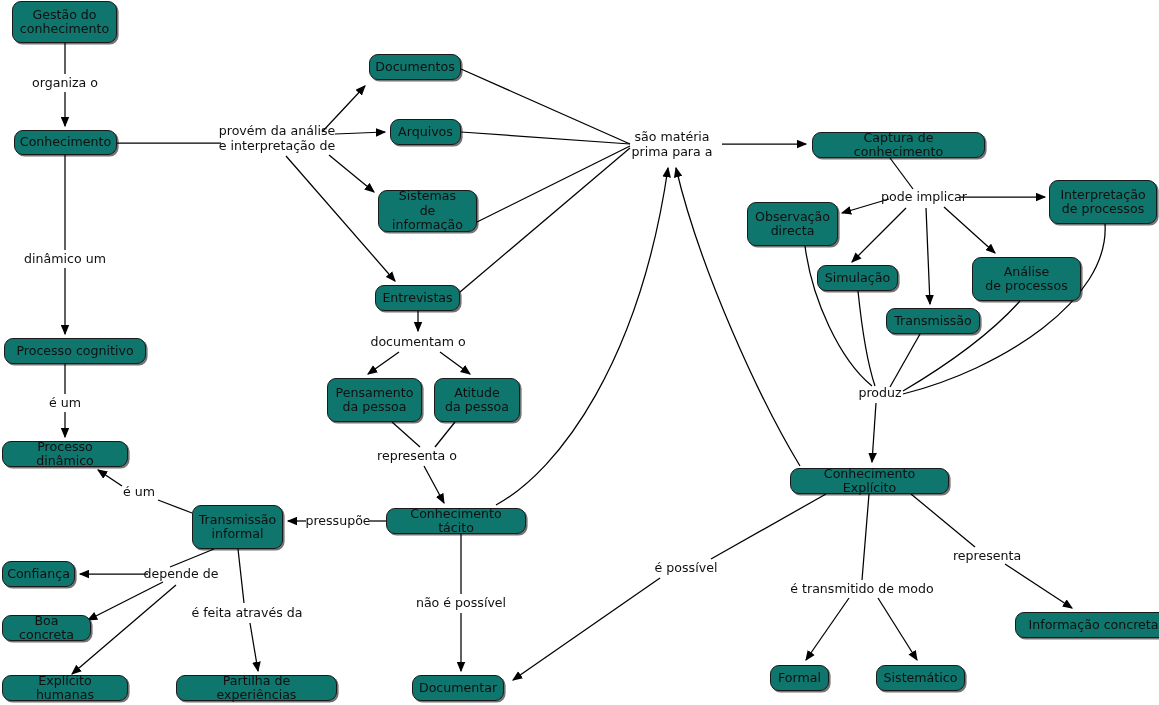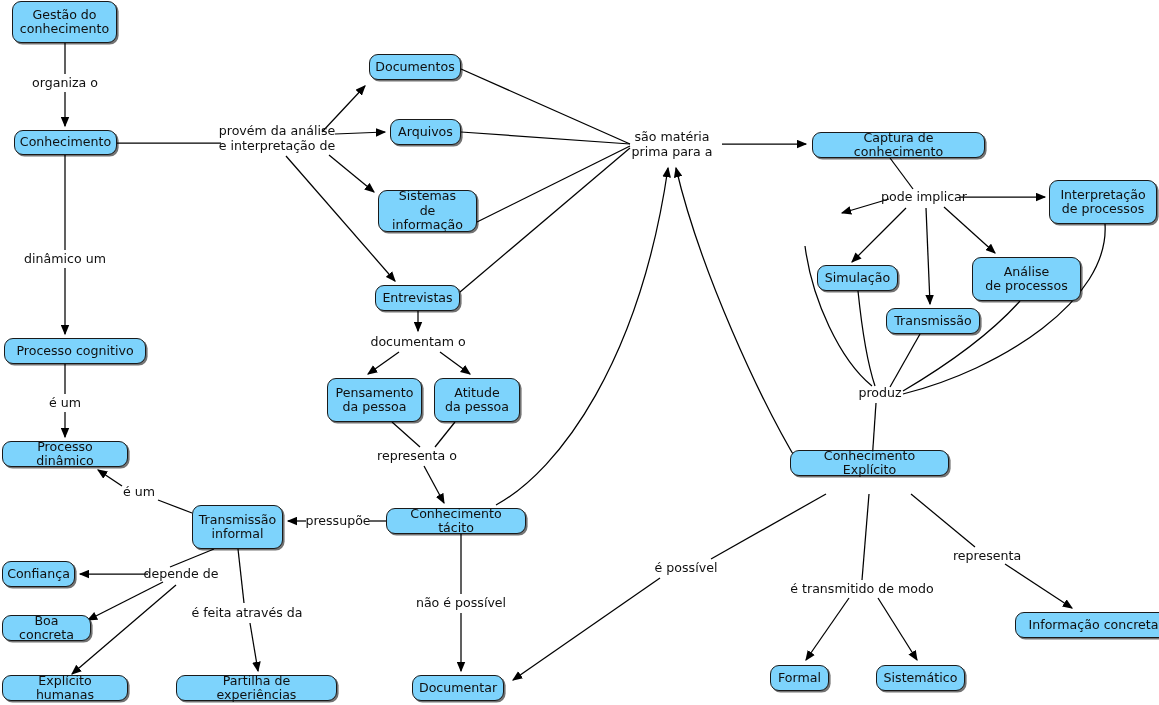--- a/index.html
+++ b/index.html
@@ -1,20 +1,20 @@
 <!DOCTYPE html>
 <html><head>
 <meta charset="utf-8">
 <style>
   html,body{margin:0;padding:0;background:#ffffff;}
   #canvas{position:relative;width:1159px;height:705px;background:#ffffff;overflow:hidden;
           font-family:"DejaVu Sans","Liberation Sans",sans-serif;}
   svg#wires{position:absolute;left:0;top:0;width:1159px;height:705px;}
   .node{position:absolute;box-sizing:border-box;
-        background:#7dd3fc;border:1.4px solid #1a1a1a;border-radius:9px;
+        background:#0f766e;border:1.4px solid #1a1a1a;border-radius:9px;
         display:flex;align-items:center;justify-content:center;
         text-align:center;color:#101010;font-size:12.6px;line-height:14.4px;
         box-shadow:1.6px 1.6px 0 rgba(0,0,0,0.55);
         white-space:pre-line;padding:2px 7px;}
   .lbl{position:absolute;color:#101010;font-size:12.6px;line-height:14.6px;
        text-align:center;white-space:pre-line;background:transparent;
        transform:translate(-50%,-50%);}
 </style>
 </head>
 <body>
@@ -124,27 +124,29 @@
   <div class="node" style="left:412px;top:675px;width:92px;height:26px">Documentar</div>
   <div class="node" style="left:4px;top:338px;width:142px;height:26px">Processo cognitivo</div>
   <div class="node" style="left:2px;top:441px;width:126px;height:26px">Processo dinâmico</div>
   <div class="node" style="left:192px;top:505px;width:91px;height:44px">Transmissão
 informal</div>
   <div class="node" style="left:2px;top:561px;width:73px;height:26px">Confiança</div>
   <div class="node" style="left:2px;top:615px;width:89px;height:26px">Boa concreta</div>
   <div class="node" style="left:2px;top:675px;width:126px;height:26px">Explícito humanas</div>
   <div class="node" style="left:176px;top:675px;width:161px;height:26px">Partilha de experiências</div>
   <div class="node" style="left:812px;top:132px;width:173px;height:26px">Captura de conhecimento</div>
+  <div class="node" style="left:747px;top:202px;width:91px;height:44px">Observação
+directa</div>
   <div class="node" style="left:817px;top:265px;width:81px;height:26px">Simulação</div>
   <div class="node" style="left:886px;top:308px;width:94px;height:26px">Transmissão</div>
   <div class="node" style="left:972px;top:257px;width:109px;height:44px">Análise
 de processos</div>
   <div class="node" style="left:1049px;top:180px;width:108px;height:44px">Interpretação
 de processos</div>
-  <div class="node" style="left:790px;top:450px;width:159px;height:26px">Conhecimento Explícito</div>
+  <div class="node" style="left:790px;top:468px;width:159px;height:26px">Conhecimento Explícito</div>
   <div class="node" style="left:770px;top:665px;width:59px;height:26px">Formal</div>
   <div class="node" style="left:876px;top:665px;width:89px;height:26px">Sistemático</div>
   <div class="node" style="left:1015px;top:612px;width:157px;height:26px">Informação concreta</div>
 
   <div class="lbl" style="left:65px;top:83px">organiza o</div>
   <div class="lbl" style="left:277px;top:139px">provém da análise
 e interpretação de</div>
   <div class="lbl" style="left:65px;top:259px">dinâmico um</div>
   <div class="lbl" style="left:65px;top:403px">é um</div>
   <div class="lbl" style="left:139px;top:492px">é um</div>

